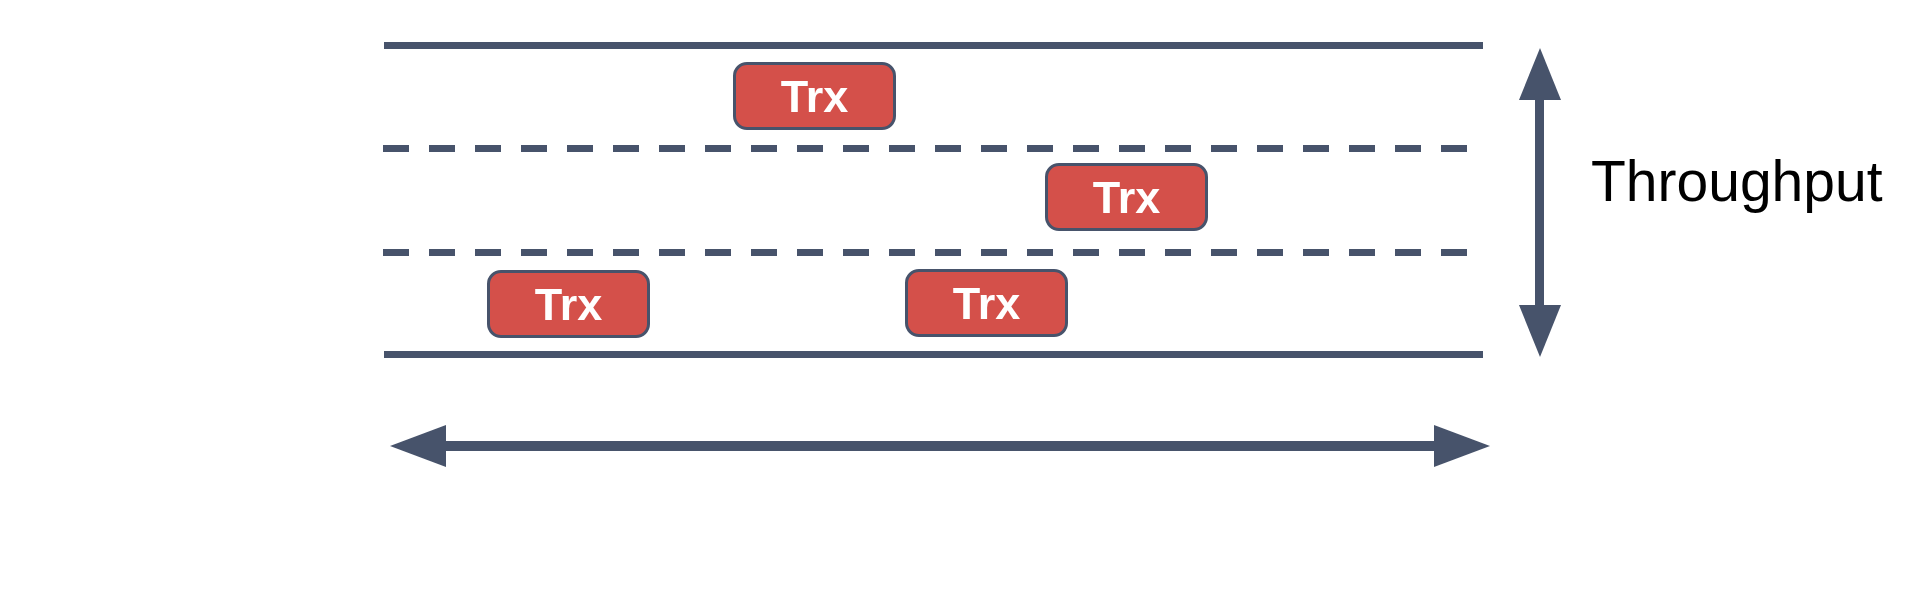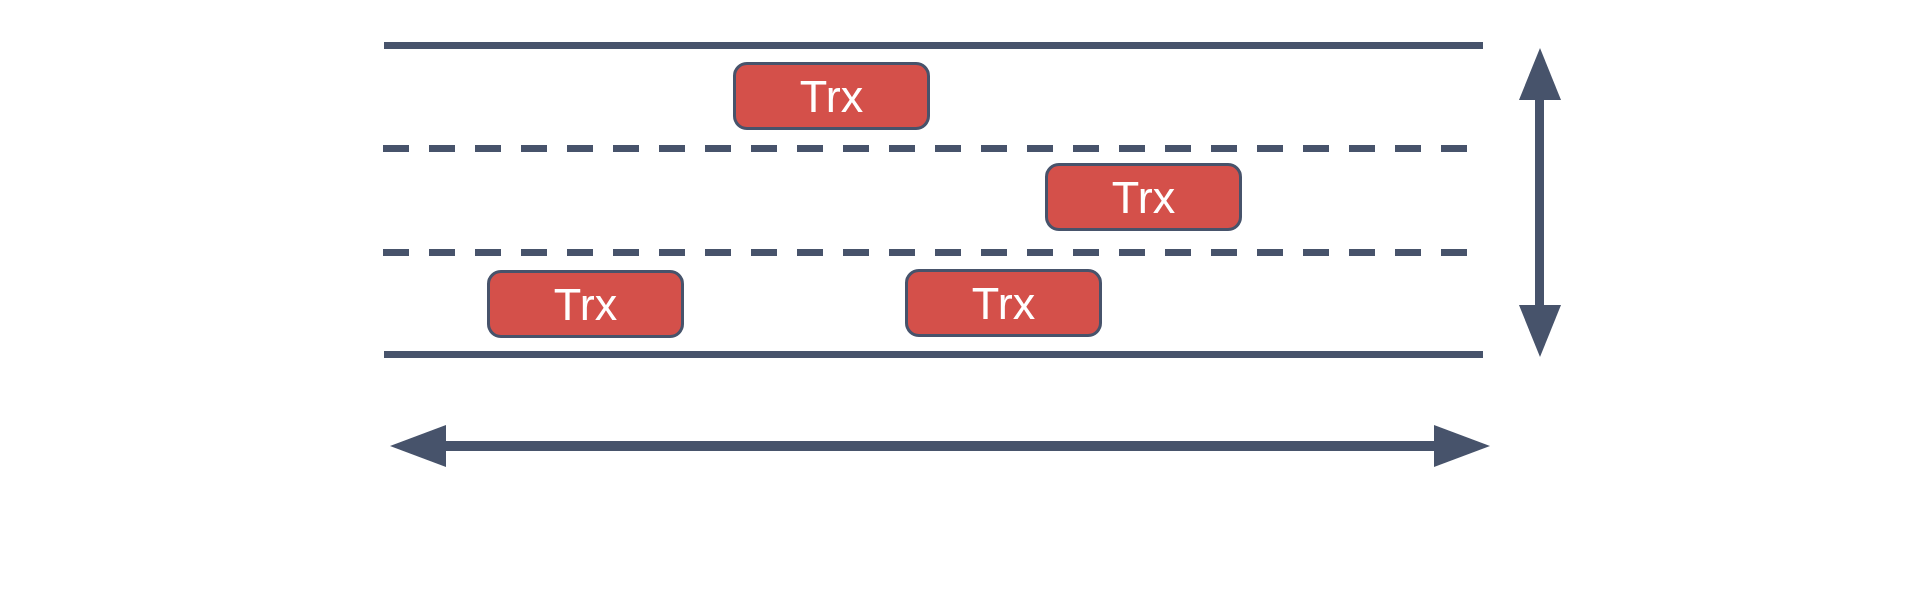--- a/index.html
+++ b/index.html
@@ -24,26 +24,26 @@
   .road-line.bottom { top: 351px; }
   .lane-divider {
     position: absolute; left: 383px; width: 1100px; height: 7px;
     background: repeating-linear-gradient(to right, var(--slate) 0 26px, transparent 26px 46px);
   }
   .lane-divider.d1 { top: 145px; }
   .lane-divider.d2 { top: 249px; }
 
   
   .trx {
-    position: absolute; width: 197px; height: 68px; box-sizing: border-box;
+    position: absolute; width: 163px; height: 68px; box-sizing: border-box;
     background: var(--trx-fill);
     border: 3px solid var(--slate);
     border-radius: 14px;
     display: flex; align-items: center; justify-content: center;
-    color: var(--trx-text); font-size: 45px; line-height: 1;
+    color: var(--trx-text); font-size: 45px; line-height: 1; font-weight: bold;
   }
   .trx.b1 { left: 733px;  top: 62px;  }
   .trx.b2 { left: 1045px; top: 163px; }
   .trx.b3 { left: 487px;  top: 270px; }
   .trx.b4 { left: 905px;  top: 269px; }
 
   
   .varrow { position: absolute; left: 1519px; top: 48px; width: 42px; height: 309px; }
   .varrow .shaft { position: absolute; left: 16px; width: 9px; top: 46px; bottom: 46px; background: var(--slate); }
   .varrow .head-up {
@@ -107,14 +107,15 @@
     <div class="shaft"></div>
     <div class="head-down"></div>
   </div>
 
   <div class="harrow">
     <div class="head-left"></div>
     <div class="shaft"></div>
     <div class="head-right"></div>
   </div>
 
+  <div class="axis-label throughput">Throughput</div>
 
 </div>
 
 </body></html>

